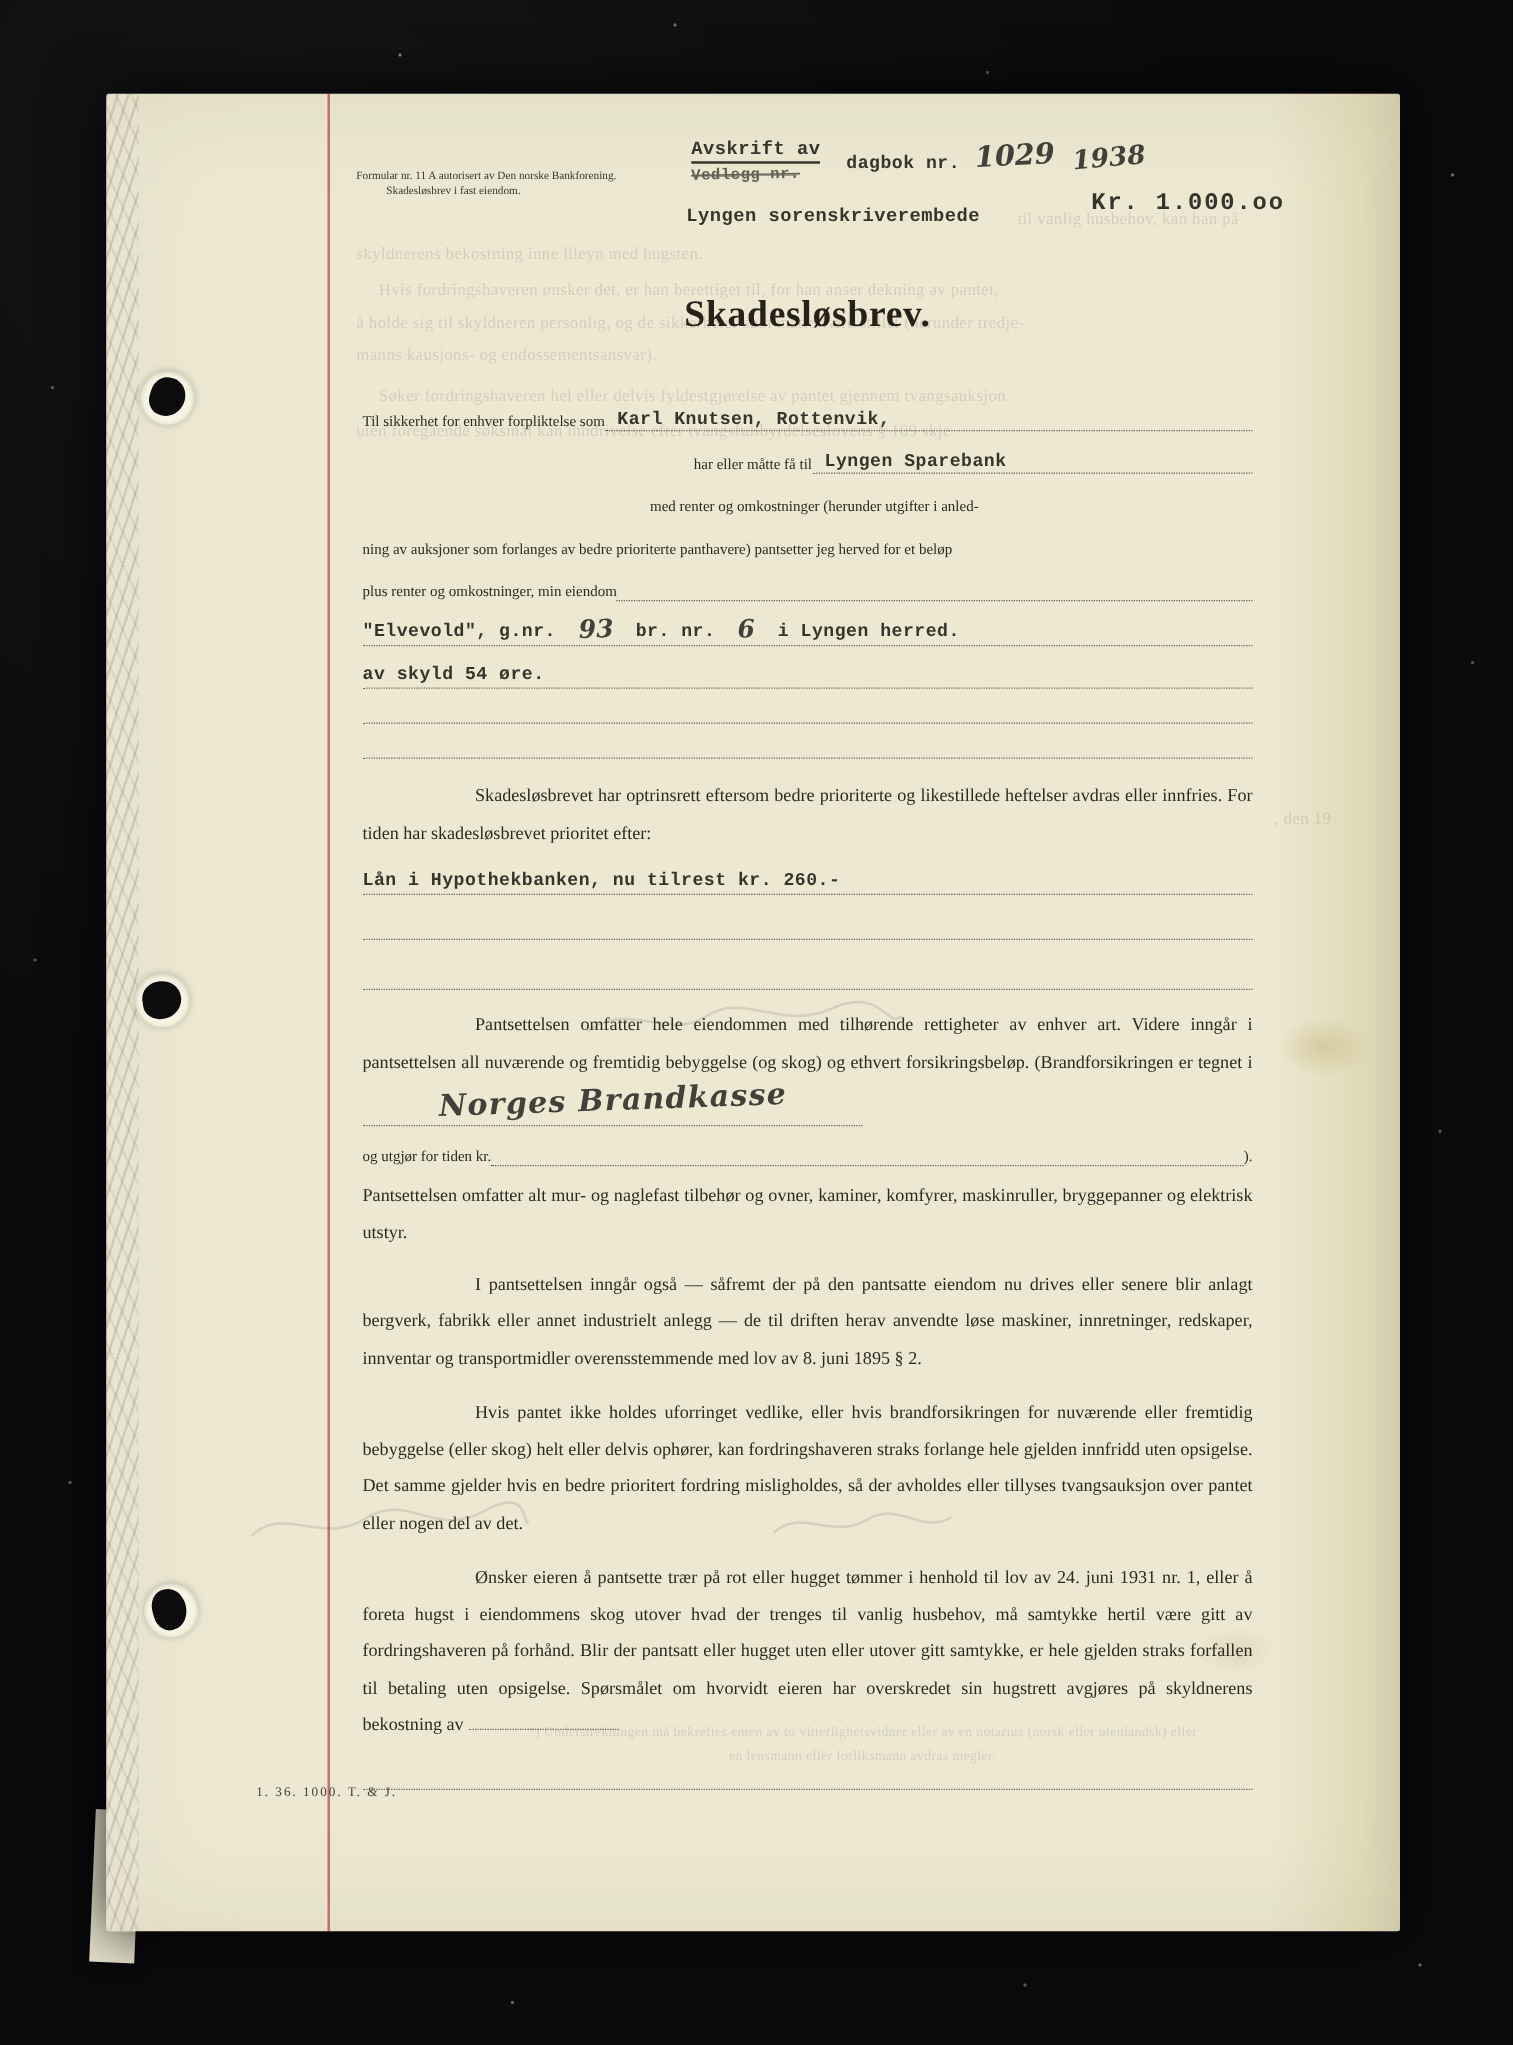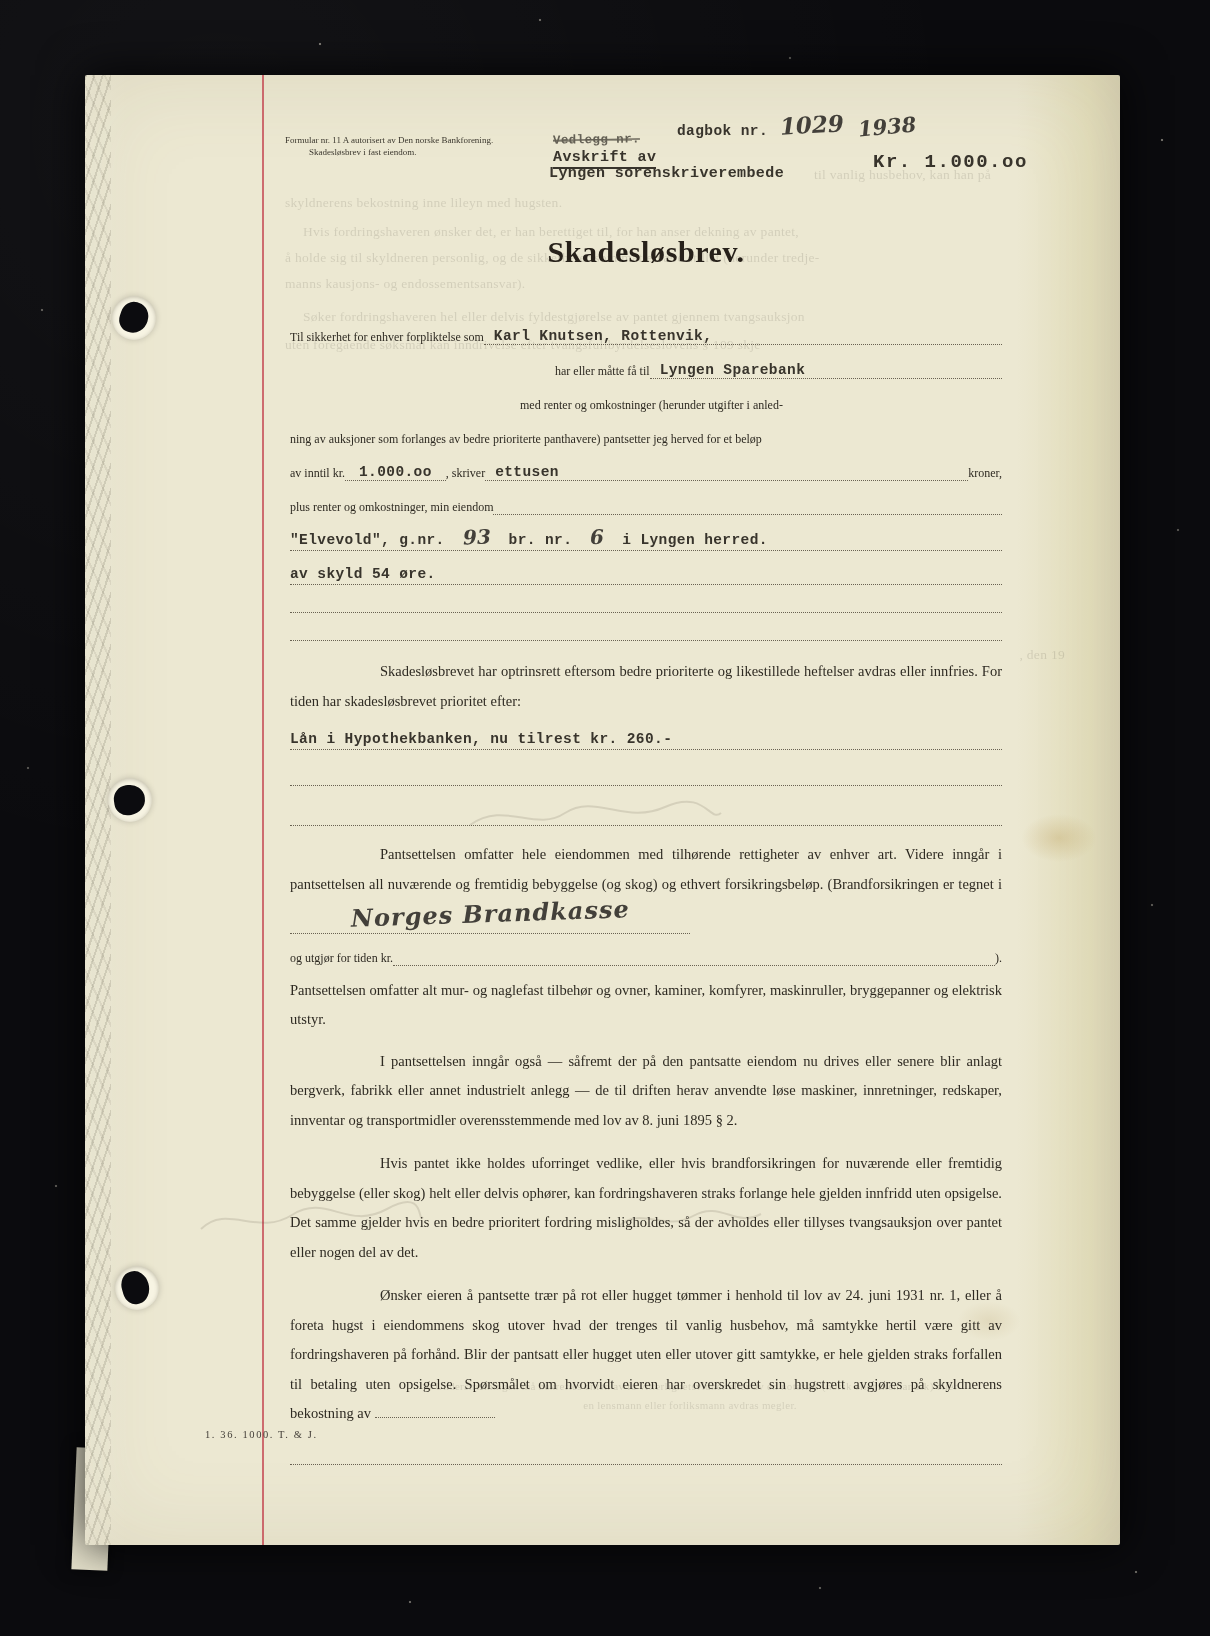--- a/index.html
+++ b/index.html
@@ -44,21 +44,21 @@
   .stain.s1{left:935px;top:738px;width:78px;height:50px;
     background:radial-gradient(ellipse at center, rgba(172,134,52,.25), transparent 68%);}
   .stain.s2{left:872px;top:1226px;width:64px;height:40px;
     background:radial-gradient(ellipse at center, rgba(160,128,60,.14), transparent 70%);}
 
   .print{font-family:"Liberation Serif","DejaVu Serif",serif;font-size:12px;color:#2e2a22;}
   .typed{font-family:"Liberation Mono","DejaVu Sans Mono",monospace;font-size:14.5px;
     font-weight:700;color:#38342c;letter-spacing:.4px;}
   .hand{font-family:"DejaVu Serif",serif;font-style:italic;color:#43403a;display:inline-block;}
 
-  .hdr-avskrift{position:absolute;left:468px;top:36px;font-size:15px;border-bottom:2px solid #38342c;padding-bottom:1px;margin-top:38px;}
+  .hdr-avskrift{position:absolute;left:468px;top:36px;font-size:15px;border-bottom:2px solid #38342c;padding-bottom:1px;}
   .hdr-struck{position:absolute;left:468px;top:58px;font-size:12.5px;opacity:.75;
     text-decoration:line-through;transform:rotate(-1deg);
     background:linear-gradient(transparent 45%, rgba(50,46,38,.55) 45% 58%, transparent 58%);}
   .hdr-dagbok{position:absolute;left:592px;top:38px;white-space:nowrap;}
   .hdr-dagbok .hand{font-size:23px;transform:rotate(-3deg) translateY(-2px);margin-left:8px;font-weight:700;}
   .hdr-dagbok .hand.year{font-size:21px;margin-left:10px;transform:rotate(-5deg) translateY(-1px);}
   .hdr-formular{position:absolute;left:200px;top:60px;width:270px;font-size:9px;line-height:11.5px;color:#3b372e;}
   .hdr-formular .sub{display:block;padding-left:24px;}
   .hdr-amount{position:absolute;left:788px;top:76px;font-size:19px;letter-spacing:1.5px;}
   .hdr-office{position:absolute;left:464px;top:90px;font-size:15px;}
@@ -158,27 +158,20 @@
       </div>
 
       <div class="fline">
         <span class="print ind-230">med renter og omkostninger (herunder utgifter i anled-</span>
       </div>
 
       <div class="fline">
         <span class="print">ning av auksjoner som forlanges av bedre prioriterte panthavere) pantsetter jeg herved for et beløp</span>
       </div>
 
-      <div class="fline">
-        <span class="print">av inntil kr.</span>
-        <span class="seg typed">1.000.oo</span>
-        <span class="print">, skriver</span>
-        <span class="fill typed">ettusen</span>
-        <span class="print">kroner,</span>
-      </div>
 
       <div class="fline">
         <span class="print">plus renter og omkostninger, min eiendom</span>
         <span class="fill"></span>
       </div>
 
       <div class="fline rule">
         <span class="typed">"Elvevold", g.nr.</span>
         <span class="hand num">93</span>
         <span class="typed">br. nr.</span>

